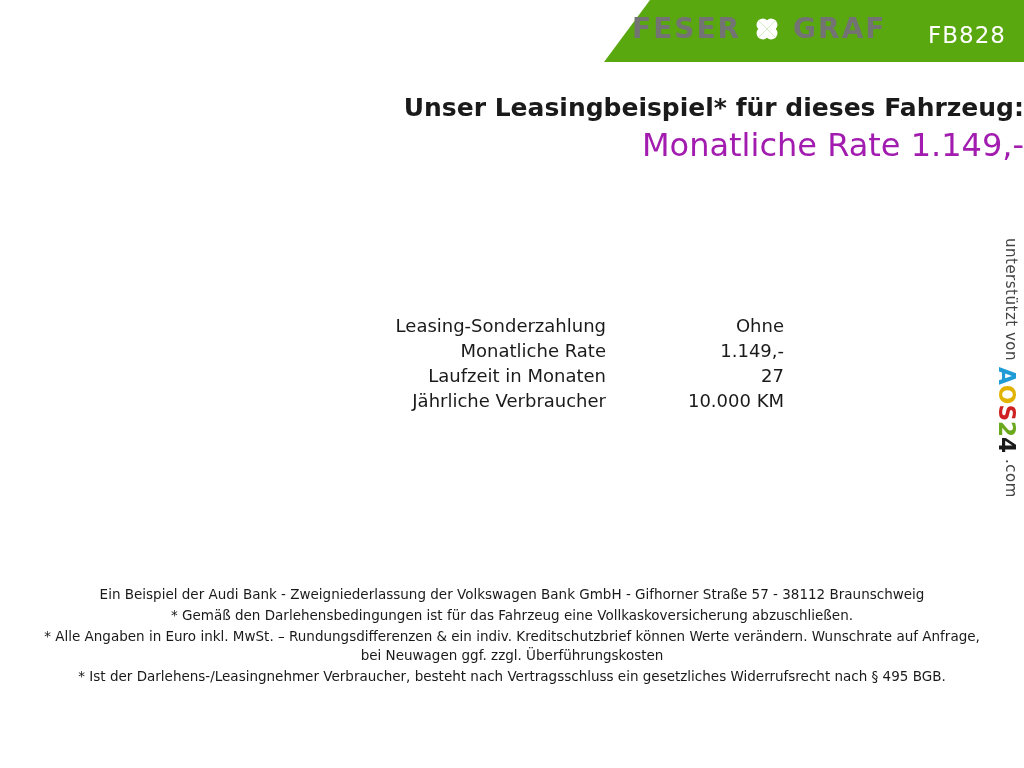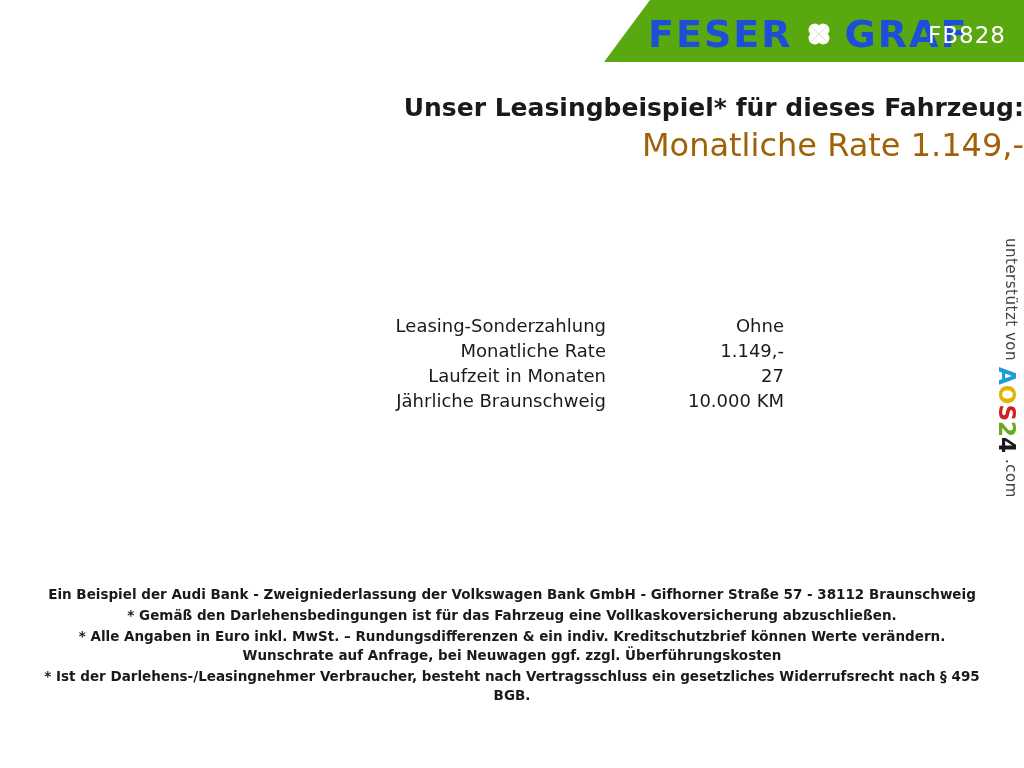--- a/index.html
+++ b/index.html
@@ -30,26 +30,26 @@
     right: 0;
     height: 62px;
     width: 420px;
     background: #5aa80f;
     
     clip-path: polygon(46px 0, 100% 0, 100% 100%, 0 100%);
   }
   .brand {
     position: absolute;
     top: 12px;
-    left: 648px;
+    left: 632px;
     display: flex;
     align-items: center;
     gap: 12px;
-    color: #1d4ed8;
-    font-size: 38px;
+    color: #737373;
+    font-size: 28px;
     font-weight: bold;
     letter-spacing: 2px;
   }
   .brand-mark {
     display: inline-block;
     width: 28px;
     height: 28px;
     position: relative;
   }
   .brand-mark svg { display: block; }
@@ -72,21 +72,21 @@
   }
   .title-main {
     font-size: 25px;
     font-weight: bold;
     color: #1a1a1a;
     line-height: 1.25;
   }
   .title-sub {
     font-size: 32px;
     font-weight: normal;
-    color: #a16207;
+    color: #a21caf;
     line-height: 1.3;
     margin-top: 2px;
   }
 
   
   .details {
     position: absolute;
     top: 313px;
     left: 224px;
     width: 560px;
@@ -136,21 +136,21 @@
   }
 
   
   .footnotes {
     position: absolute;
     left: 0;
     top: 585px;
     width: 1024px;
     text-align: center;
     font-size: 13.5px;
-    font-weight: bold;
+    font-weight: normal;
     color: #1a1a1a;
     line-height: 19px;
   }
   .footnotes p {
     margin: 0 0 2px 0;
     padding: 0 38px;
   }
 </style>
 </head>
 <body>
@@ -188,21 +188,21 @@
   </div>
   <div class="detail-row">
     <div class="detail-label">Monatliche Rate</div>
     <div class="detail-value">1.149,-</div>
   </div>
   <div class="detail-row">
     <div class="detail-label">Laufzeit in Monaten</div>
     <div class="detail-value">27</div>
   </div>
   <div class="detail-row">
-    <div class="detail-label">Jährliche Braunschweig</div>
+    <div class="detail-label">Jährliche Verbraucher</div>
     <div class="detail-value">10.000 KM</div>
   </div>
 </div>
 
 <div class="sponsor">
   <span class="sponsor-text">unterstützt von</span>
   <span class="sponsor-logo"><span class="a">A</span><span class="o">O</span><span class="s">S</span><span class="two">2</span><span class="four">4</span></span>
   <span class="sponsor-dotcom">.com</span>
 </div>
 

